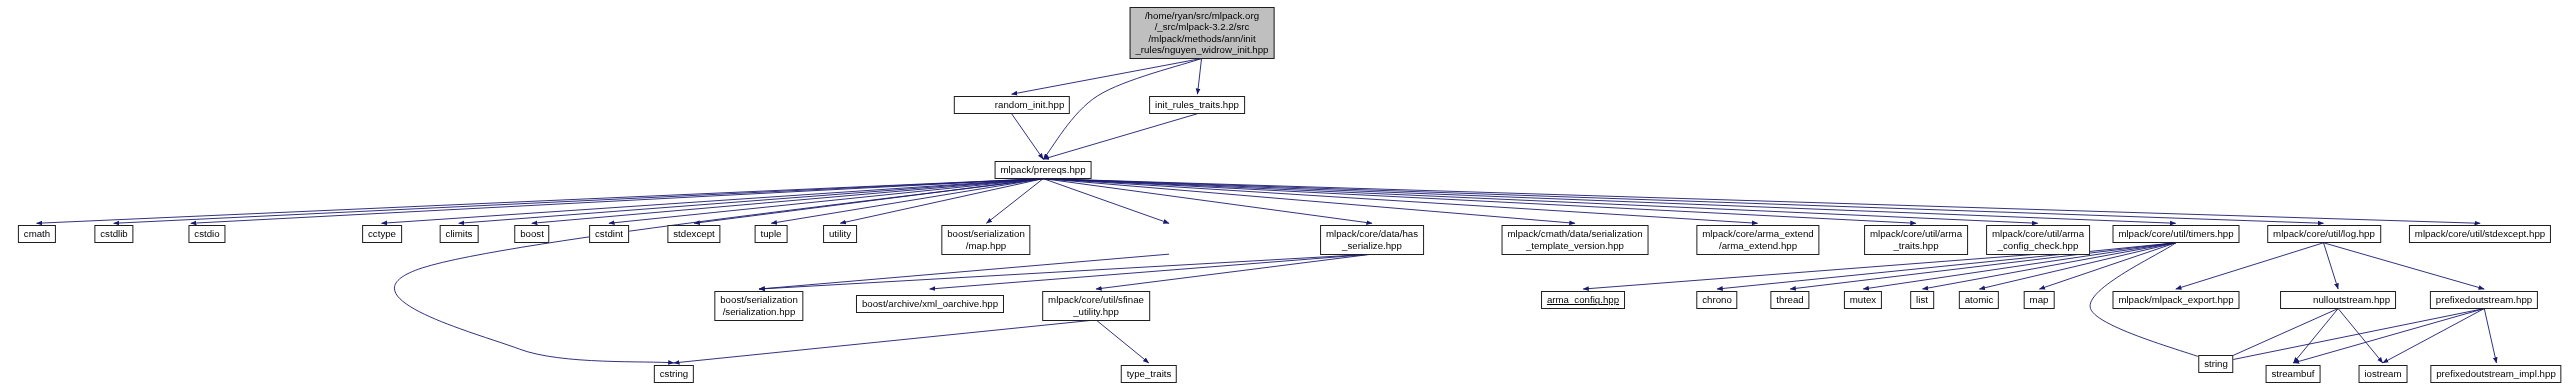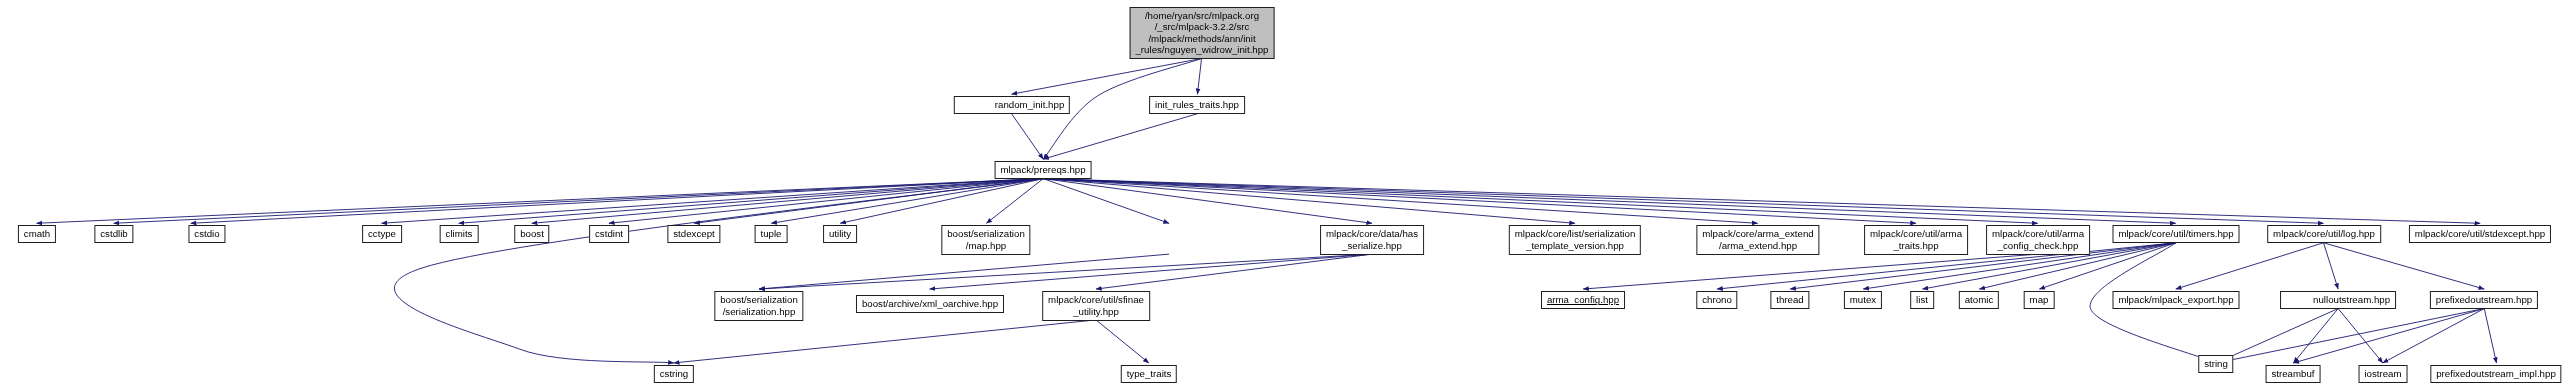--- a/index.html
+++ b/index.html
@@ -122,21 +122,21 @@
   <div class="node" style="left:459px;top:225px;">climits</div>
   <div class="node" style="left:532px;top:225px;">boost</div>
   <div class="node" style="left:609px;top:225px;">cstdint</div>
   <div class="node" style="left:694px;top:225px;">stdexcept</div>
   <div class="node" style="left:771px;top:225px;">tuple</div>
   <div class="node" style="left:840px;top:225px;">utility</div>
   <div class="node" style="left:986px;top:225px;">boost/serialization
 /map.hpp</div>
   <div class="node link" style="left:1372px;top:225px;">mlpack/core/data/has
 _serialize.hpp</div>
-  <div class="node link" style="left:1575px;top:225px;">mlpack/core/list/serialization
+  <div class="node link" style="left:1575px;top:225px;">mlpack/cmath/data/serialization
 _template_version.hpp</div>
   <div class="node link" style="left:1758px;top:225px;">mlpack/core/arma_extend
 /arma_extend.hpp</div>
   <div class="node link" style="left:1916px;top:225px;">mlpack/core/util/arma
 _traits.hpp</div>
   <div class="node link" style="left:2038px;top:225px;">mlpack/core/util/arma
 _config_check.hpp</div>
   <div class="node link" style="left:2176px;top:225px;">mlpack/core/util/timers.hpp</div>
   <div class="node link" style="left:2324px;top:225px;">mlpack/core/util/log.hpp</div>
   <div class="node link" style="left:2480px;top:225px;">mlpack/core/util/stdexcept.hpp</div>

